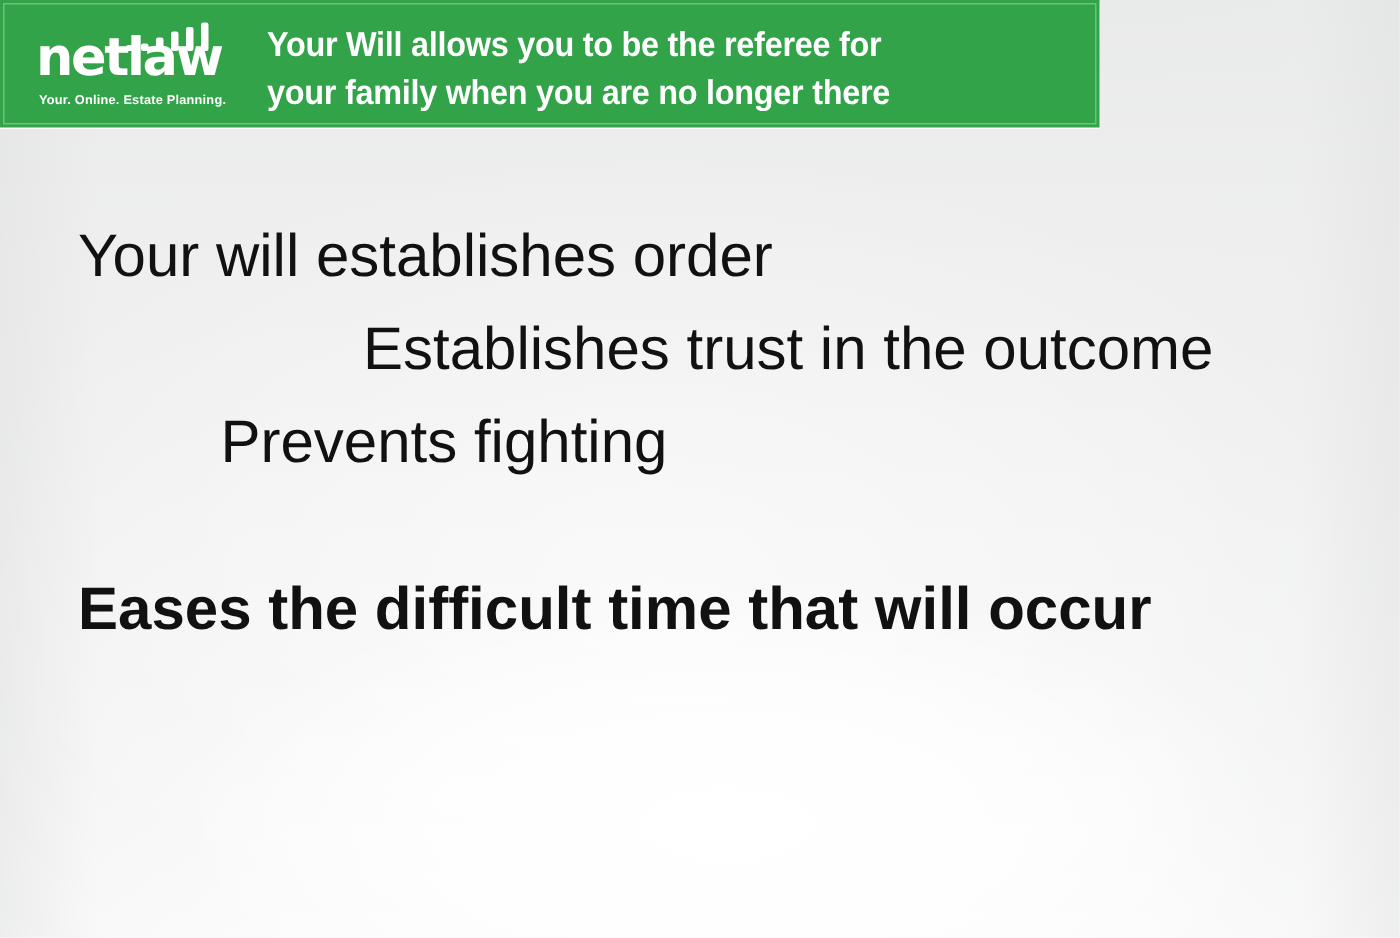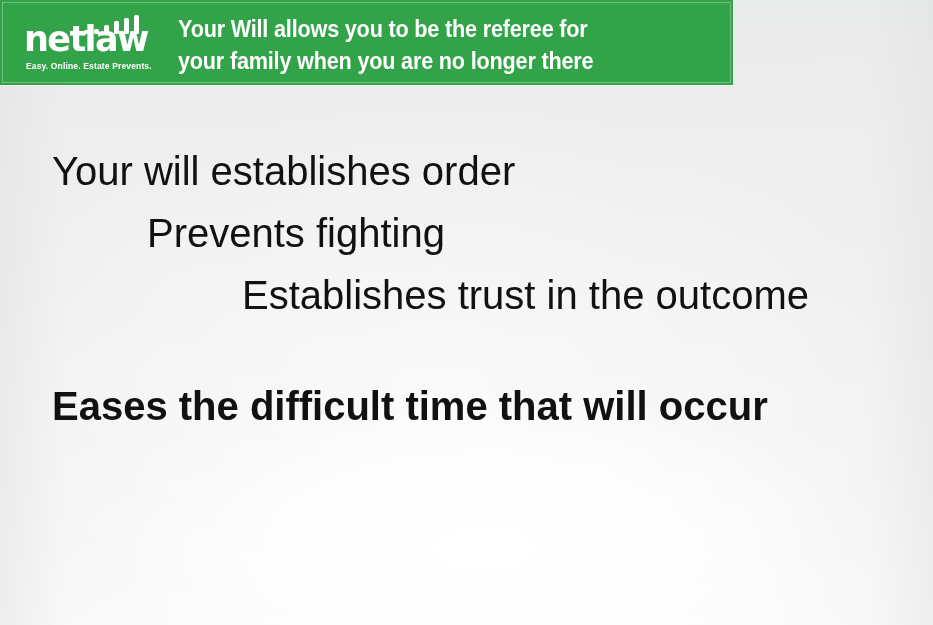--- a/index.html
+++ b/index.html
@@ -189,35 +189,35 @@
     <div class="logo">
       <div class="logo-bars">
         <i></i>
           <i></i>
           <i></i>
           <i></i>
           <i></i>
           <i></i>
       </div>
       <div class="logo-word">netlaw</div>
-      <div class="logo-tagline">Easy. Online. Estate Prevents.</div>
+      <div class="logo-tagline">Your. Online. Estate Planning.</div>
     </div>
 
     <div class="banner-title">
       <span class="line">Your Will allows you to be the referee for</span>
       <span class="line">your family when you are no longer there</span>
     </div>
   </div>
 
   <div class="content">
 
     <div class="stair">
       <span class="stair-line l1">Your will establishes order</span>
+      <span class="stair-line l3">Establishes trust in the outcome</span>
       <span class="stair-line l2">Prevents fighting</span>
-      <span class="stair-line l3">Establishes trust in the outcome</span>
     </div>
 
     <div class="paragraph">
       <span class="para-line">Eases the difficult time that will occur</span>
     </div>
 
   </div>
 
 </div>
 

